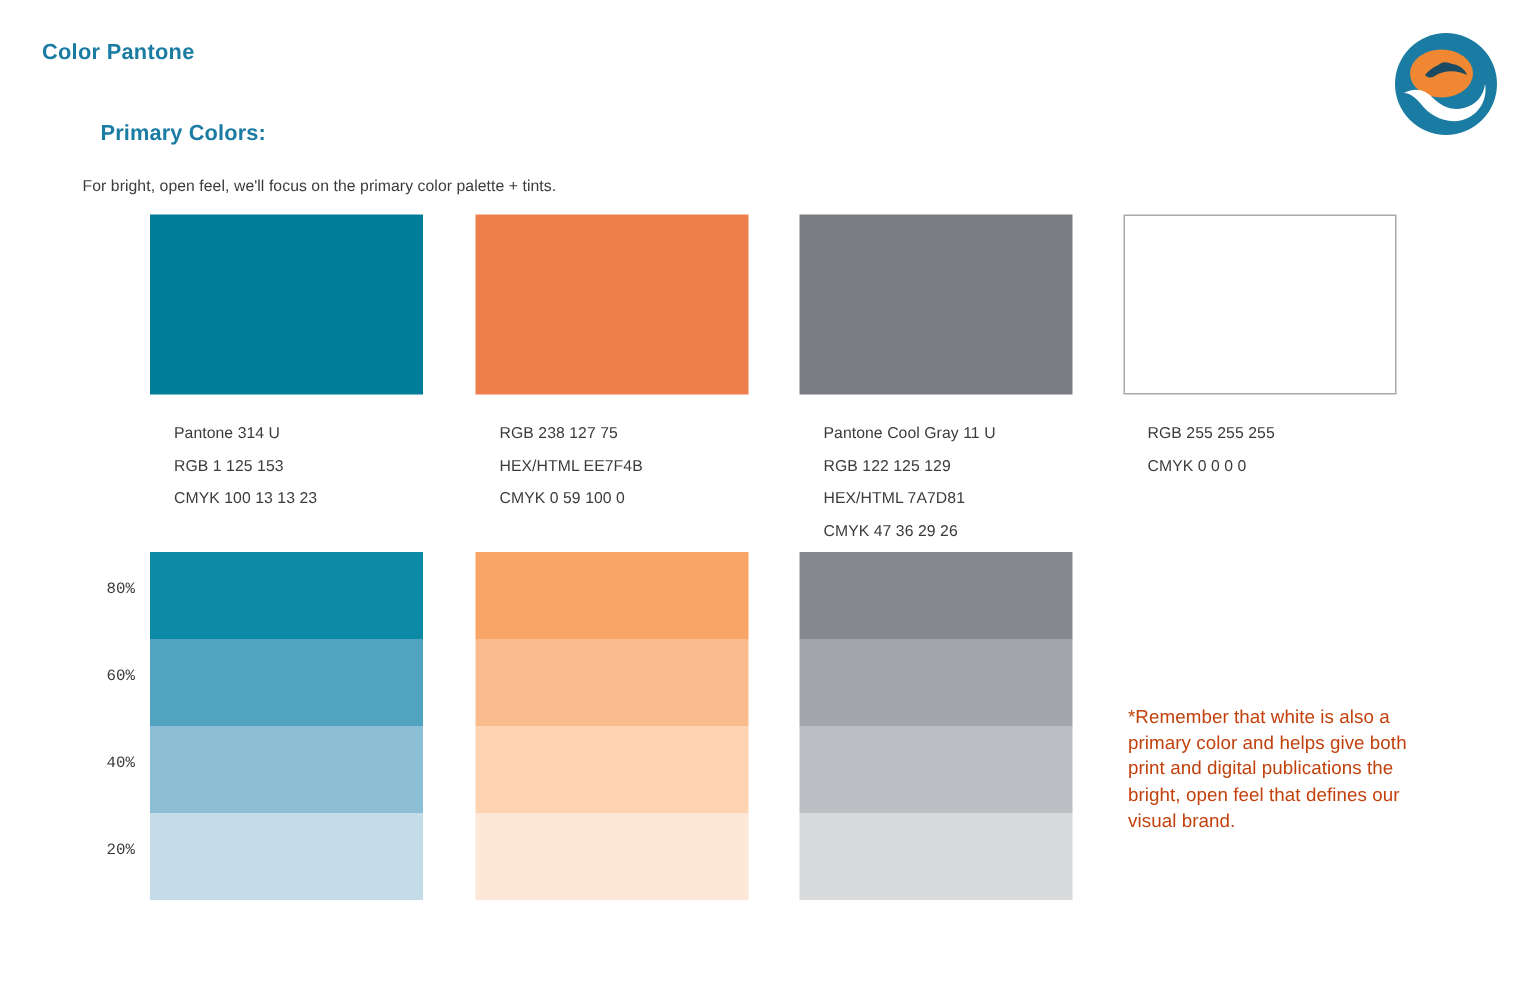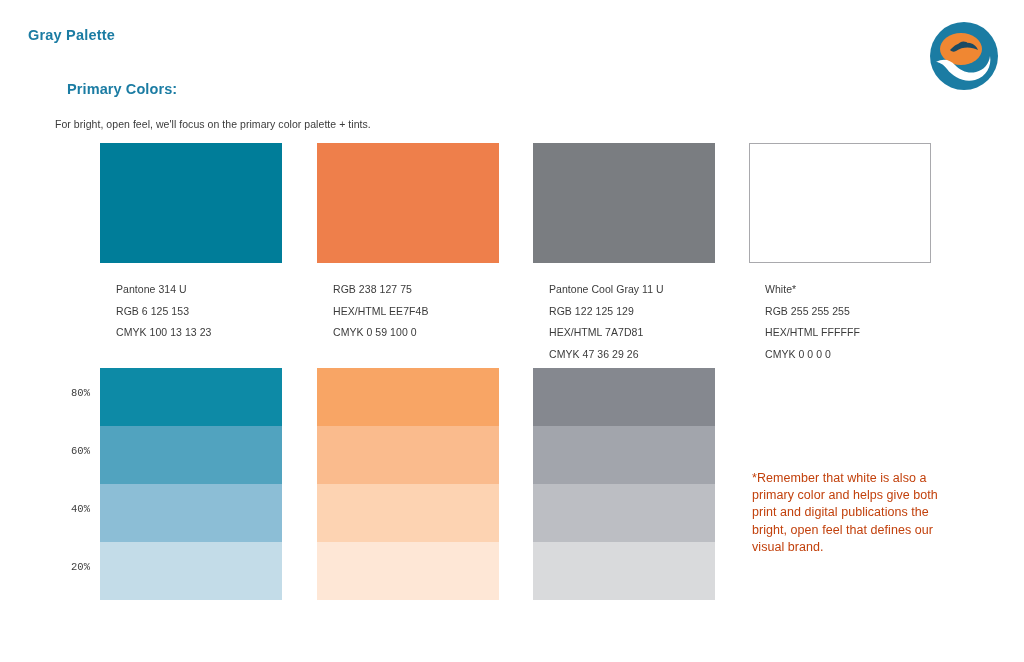--- a/index.html
+++ b/index.html
@@ -129,21 +129,21 @@
     width: 200px;
     font-size: 12.5px;
     line-height: 17.2px;
     color: #2e85a8;
     letter-spacing: 0.05px;
   }
 </style>
 </head>
 <body>
 
-<div id="page-title" style="color: rgb(27, 124, 163);">Gray Palette</div>
+<div id="page-title" style="color: rgb(27, 124, 163);">Color Pantone</div>
 
 <div id="logo">
   <svg width="72" height="72" viewBox="0 0 72 72">
     <circle cx="36" cy="36" r="34" fill="#1B7CA3"></circle>
     <ellipse cx="33" cy="29" rx="21" ry="16" fill="#F08732"></ellipse>
     <path d="M14 28 C20 20, 30 16, 40 19 C33 22, 26 26, 22 32 Z" fill="#1B7CA3" opacity="0.0"></path>
     <path d="M19 26 C24 21, 31 19, 38 21 C32 23, 26 26, 22 30 Z" fill="#F08732"></path>
     <path d="M22 30 C27 24, 34 21, 42 23 C46 24, 49 27, 50 30 C44 27, 35 26, 28 31 C26 32, 24 32, 22 30 Z" fill="#1B4A63"></path>
     <path d="M30 26 C32 23, 35 22, 38 23" stroke="#1B4A63" stroke-width="2" fill="none" stroke-linecap="round"></path>
     <path d="M8 42 C16 38, 22 40, 27 45 C33 51, 40 54, 48 52 C56 50, 61 44, 62 36 C64 46, 58 57, 47 60 C36 63, 25 57, 19 49 C15 44, 11 42, 8 42 Z" fill="#FFFFFF"></path>
@@ -151,21 +151,21 @@
   </svg>
 </div>
 
 <div id="section-title" style="color: rgb(27, 124, 163);">Primary Colors:</div>
 <div id="section-subtitle">For bright, open feel, we'll focus on the primary color palette + tints.</div>
 
 <div class="swatch-col c0">
   <div class="swatch-chip" style="background: rgb(0, 125, 153);"></div>
   <ul class="spec-list">
     <li>Pantone 314 U</li>
-    <li>RGB 6 125 153</li>
+    <li>RGB 1 125 153</li>
     <li>CMYK 100 13 13 23</li>
   </ul>
 </div>
 
 <div class="swatch-col c1">
   <div class="swatch-chip" style="background: rgb(238, 127, 75);"></div>
   <ul class="spec-list">
     <li>RGB 238 127 75</li>
     <li>HEX/HTML EE7F4B</li>
     <li>CMYK 0 59 100 0</li>
@@ -178,23 +178,21 @@
     <li>Pantone Cool Gray 11 U</li>
     <li>RGB 122 125 129</li>
     <li>HEX/HTML 7A7D81</li>
     <li>CMYK 47 36 29 26</li>
   </ul>
 </div>
 
 <div class="swatch-col c3">
   <div class="swatch-chip bordered" style="background: rgb(255, 255, 255);"></div>
   <ul class="spec-list">
-    <li>White*</li>
     <li>RGB 255 255 255</li>
-    <li>HEX/HTML FFFFFF</li>
     <li>CMYK 0 0 0 0</li>
   </ul>
 </div>
 
 <div id="tint-labels">
   <div class="tint-label">80%</div>
   <div class="tint-label">60%</div>
   <div class="tint-label">40%</div>
   <div class="tint-label">20%</div>
 </div>

